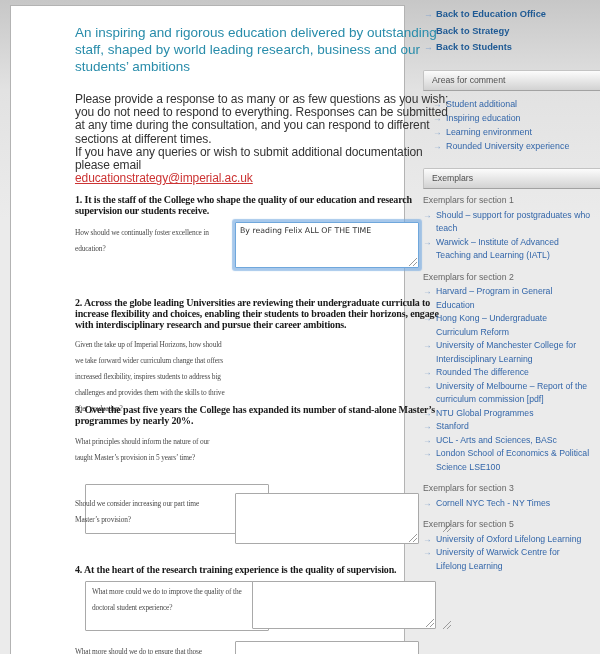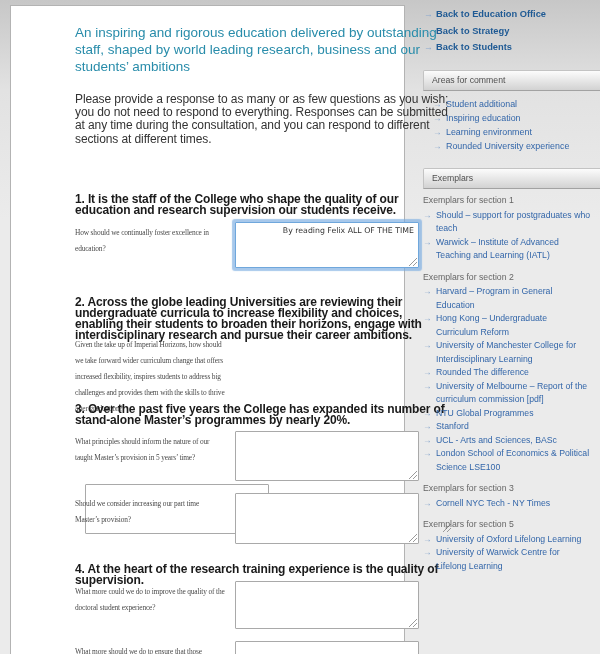--- a/index.html
+++ b/index.html
@@ -18,43 +18,42 @@
     top:9px;width:382px;font-size:13.5px;line-height:17px;color:#288caa;
     font-weight:400;letter-spacing:0;
   }
   .intro{
     width:376px;font-size:12px;line-height:13.2px;color:#333;letter-spacing:-0.1px;
   }
   .intro-1{top:75px;}
   .intro-2{top:128px;}
   .email-link{color:#cc3333;text-decoration:underline;cursor:pointer;display:inline-block;}
   .q-heading{
-    width:378px;font-family:Liberation Sans, sans-serif;font-size:12px;line-height:11px;
+    width:378px;font-family:Liberation Serif, serif;font-size:10px;line-height:11px;
     font-weight:bold;color:#1a1a1a;letter-spacing:-0.15px;
   }
   .qh1{top:188px;} .qh2{top:291px;} .qh3{top:398px;} .qh4{top:558px;}
   .row{display:flex;width:378px;}
-  .r-q1{top:216px;} .r-q2a{top:328px;flex-direction:column;} .r-q3a{top:425px;} .r-q3b{top:487px;}
-  .r-q4a{top:575px;} .r-q4b{top:635px;}
+  .r-q1{top:216px;} .r-q2a{top:328px;flex-direction:column;} .r-q3a{top:425px;flex-direction:column;} .r-q3b{top:487px;}
+  .r-q4a{top:575px;justify-content:center;} .r-q4b{top:635px;}
   .field-label{
     width:150px;flex:0 0 150px;padding-top:3px;box-sizing:border-box;
     font-family:Liberation Serif, serif;font-size:7.4px;line-height:16px;
     color:#4b4b4b;letter-spacing:-0.15px;
   }
   .ta-wrap{position:relative;margin-left:10px;}
   textarea{
     width:184px;box-sizing:border-box;resize:none;display:block;
     border:1px solid #a9a9a9;background:#fff;border-radius:1px;
     font-family:"DejaVu Sans",sans-serif;font-size:7.8px;line-height:10px;
     color:#333;padding:3px 4px;outline:none;
   }
   textarea.focused{
     border:1px solid #6fa7dc;
     box-shadow:0 0 1px 2.5px rgba(120,170,225,0.65);
-    text-align:right;
   }
   .h44{height:46px;} .h50{height:50px;} .h51{height:51px;} .h48{height:48px;} .h40{height:40px;}
   .grip{
     position:absolute;right:2px;bottom:2px;width:8px;height:8px;cursor:nwse-resize;
     background:
       linear-gradient(135deg,transparent 0 45%,#9a9a9a 45% 55%,transparent 55%),
       linear-gradient(135deg,transparent 0 70%,#9a9a9a 70% 80%,transparent 80%);
   }
   
   .sidebar{position:absolute;left:407px;top:0;width:193px;height:654px;}
@@ -88,20 +87,23 @@
 </style>
 </head>
 <body>
 
 <div class="panel">
 
   <h1 class="page-title">An inspiring and rigorous education delivered by outstanding staff, shaped by world leading research, business and our students’ ambitions</h1>
 
   <p class="intro intro-1">Please provide a response to as many or as few questions as you wish; you do not need to respond to everything. Responses can be submitted at any time during the consultation, and you can respond to different sections at different times.</p>
 
+  <p class="intro intro-2"><span>If you have any queries or wish to submit additional documentation please email</span><br>
+    <a class="email-link">educationstrategy@imperial.ac.uk</a>
+  </p>
 
   <div class="q-heading qh1">1. It is the staff of the College who shape the quality of our education and research supervision our students receive.</div>
   <div class="row r-q1">
     <div class="field-label">How should we continually foster excellence in education?</div>
     <div class="ta-wrap">
       <textarea class="h44 focused" style="">By reading Felix ALL OF THE TIME</textarea>
       <i class="grip"></i>
     </div>
   </div>
 

